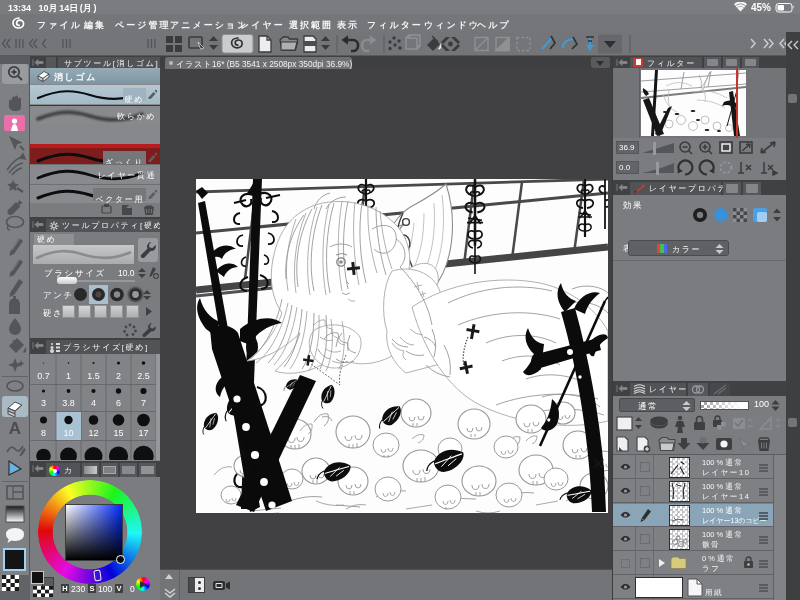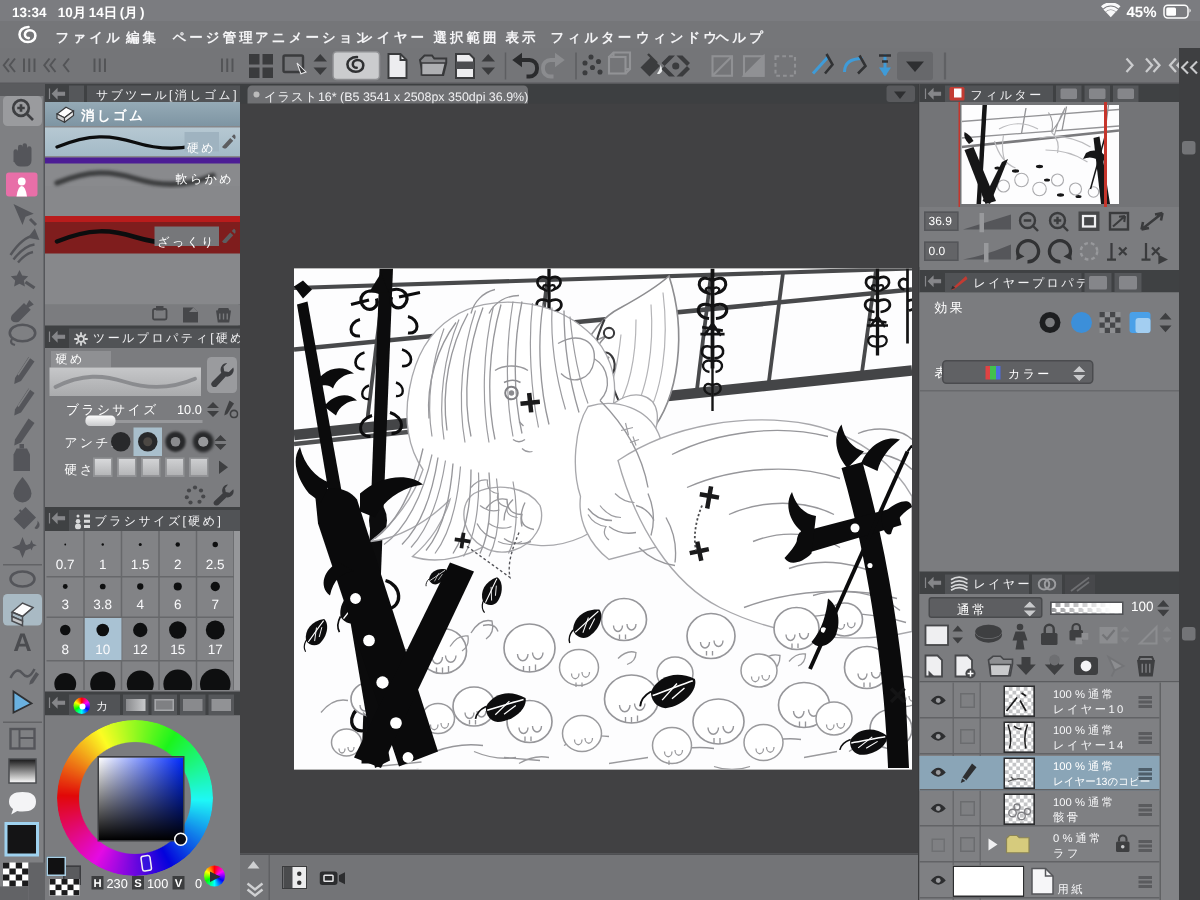--- a/index.html
+++ b/index.html
@@ -271,31 +271,46 @@
 <div class="ab" style="left:0;top:28px;width:130px;height:119px;background:#87888b">
   <div class="ab" style="left:0;top:1px;width:130px;height:19px;background:linear-gradient(#b6c8d2,#a3bac7)">
     <svg class="ab" style="left:4px;top:2px" width="112" height="15" viewBox="0 0 112 15">
           <path d="M4 11 C26 2 40 3 56 8 C74 13.5 92 13 108 6" fill="none" stroke="#0c0d0e" stroke-width="2.2" stroke-linecap="round"></path>
         </svg>
     <div class="ab" style="right:14px;top:3px;height:13px;background:#9fb3c0;padding:0 2px"><span class="jp8" style="font-size:8px;color:#fff;line-height:13px">硬め</span></div>
     <svg class="ab" style="right:3px;top:4px" width="10" height="10" viewBox="0 0 10 10">
           <path d="M1 9 l5.5-6 2 1.8 -5.5 6z M7.5 2 l1.5-1.5 2 1.8 -1.5 1.5z" fill="#5c5d60"></path>
         </svg>
   </div>
-  <div class="ab" style="left:0;top:20.7px;width:130px;height:19px;background:#898a8d;border-top:4px solid #4c1d95">
+  <div class="ab" style="left:0;top:20.7px;width:130px;height:19px;background:#898a8d;border-top:1px solid #4c1d95">
     <svg class="ab" style="left:4px;top:2px" width="112" height="15" viewBox="0 0 112 15">
           <path d="M4 11 C26 2 40 3 56 8 C74 13.5 92 13 108 6" fill="none" stroke="#2a2b2c" stroke-width="3.6" stroke-linecap="round" opacity=".8" style="filter:blur(1px)"></path>
         </svg>
     <div class="ab jp8" style="right:4px;top:5px;font-size:8px;color:#fff">軟らかめ</div>
   </div>
   <div class="ab" style="left:0;top:60.1px;width:130px;height:25px;background:#7f1d1d;border-top:4px solid #b91c1c">
     <svg class="ab" style="left:4px;top:2px" width="112" height="15" viewBox="0 0 112 15">
           <path d="M4 11 C26 2 40 3 56 8 C74 13.5 92 13 108 6" fill="none" stroke="#0c0d0e" stroke-width="3" stroke-linecap="round"></path>
         </svg>
     <div class="ab" style="right:14px;top:3px;height:13px;background:#76777a;padding:0 2px"><span class="jp8" style="font-size:8px;color:#fff;line-height:13px">ざっくり</span></div>
+    <svg class="ab" style="right:3px;top:4px" width="10" height="10" viewBox="0 0 10 10">
+          <path d="M1 9 l5.5-6 2 1.8 -5.5 6z M7.5 2 l1.5-1.5 2 1.8 -1.5 1.5z" fill="#5c5d60"></path>
+        </svg>
+  </div>
+  <div class="ab" style="left:0;top:79.8px;width:130px;height:19px;background:#898a8d;border-top:1px solid #6e6f72">
+    <svg class="ab" style="left:4px;top:2px" width="112" height="15" viewBox="0 0 112 15">
+          <path d="M4 11 C26 2 40 3 56 8 C74 13.5 92 13 108 6" fill="none" stroke="#0c0d0e" stroke-width="2.8" stroke-linecap="round"></path>
+        </svg>
+    <div class="ab jp8" style="right:4px;top:5px;font-size:8px;color:#fff">レイヤー貫通</div>
+  </div>
+  <div class="ab" style="left:0;top:99.5px;width:130px;height:19px;background:#898a8d;border-top:1px solid #6e6f72">
+    <svg class="ab" style="left:4px;top:2px" width="112" height="15" viewBox="0 0 112 15">
+          <path d="M4 11 C26 2 40 3 56 8 C74 13.5 92 13 108 6" fill="none" stroke="#0c0d0e" stroke-width="3" stroke-linecap="round"></path>
+        </svg>
+    <div class="ab" style="right:14px;top:3px;height:13px;background:#76777a;padding:0 2px"><span class="jp8" style="font-size:8px;color:#fff;line-height:13px">ベクター用</span></div>
     <svg class="ab" style="right:3px;top:4px" width="10" height="10" viewBox="0 0 10 10">
           <path d="M1 9 l5.5-6 2 1.8 -5.5 6z M7.5 2 l1.5-1.5 2 1.8 -1.5 1.5z" fill="#5c5d60"></path>
         </svg>
   </div>
 </div>
 
 <div class="ab" style="left:0;top:147px;width:130px;height:14px;background:#7b7c7f">
   <svg class="ab" style="left:70px;top:1px" width="58" height="12" viewBox="0 0 58 12">
     <g fill="#46474a">
       <rect x="2" y="2" width="9" height="7" rx="1" fill="none" stroke="#46474a" stroke-width="1.2"></rect>

